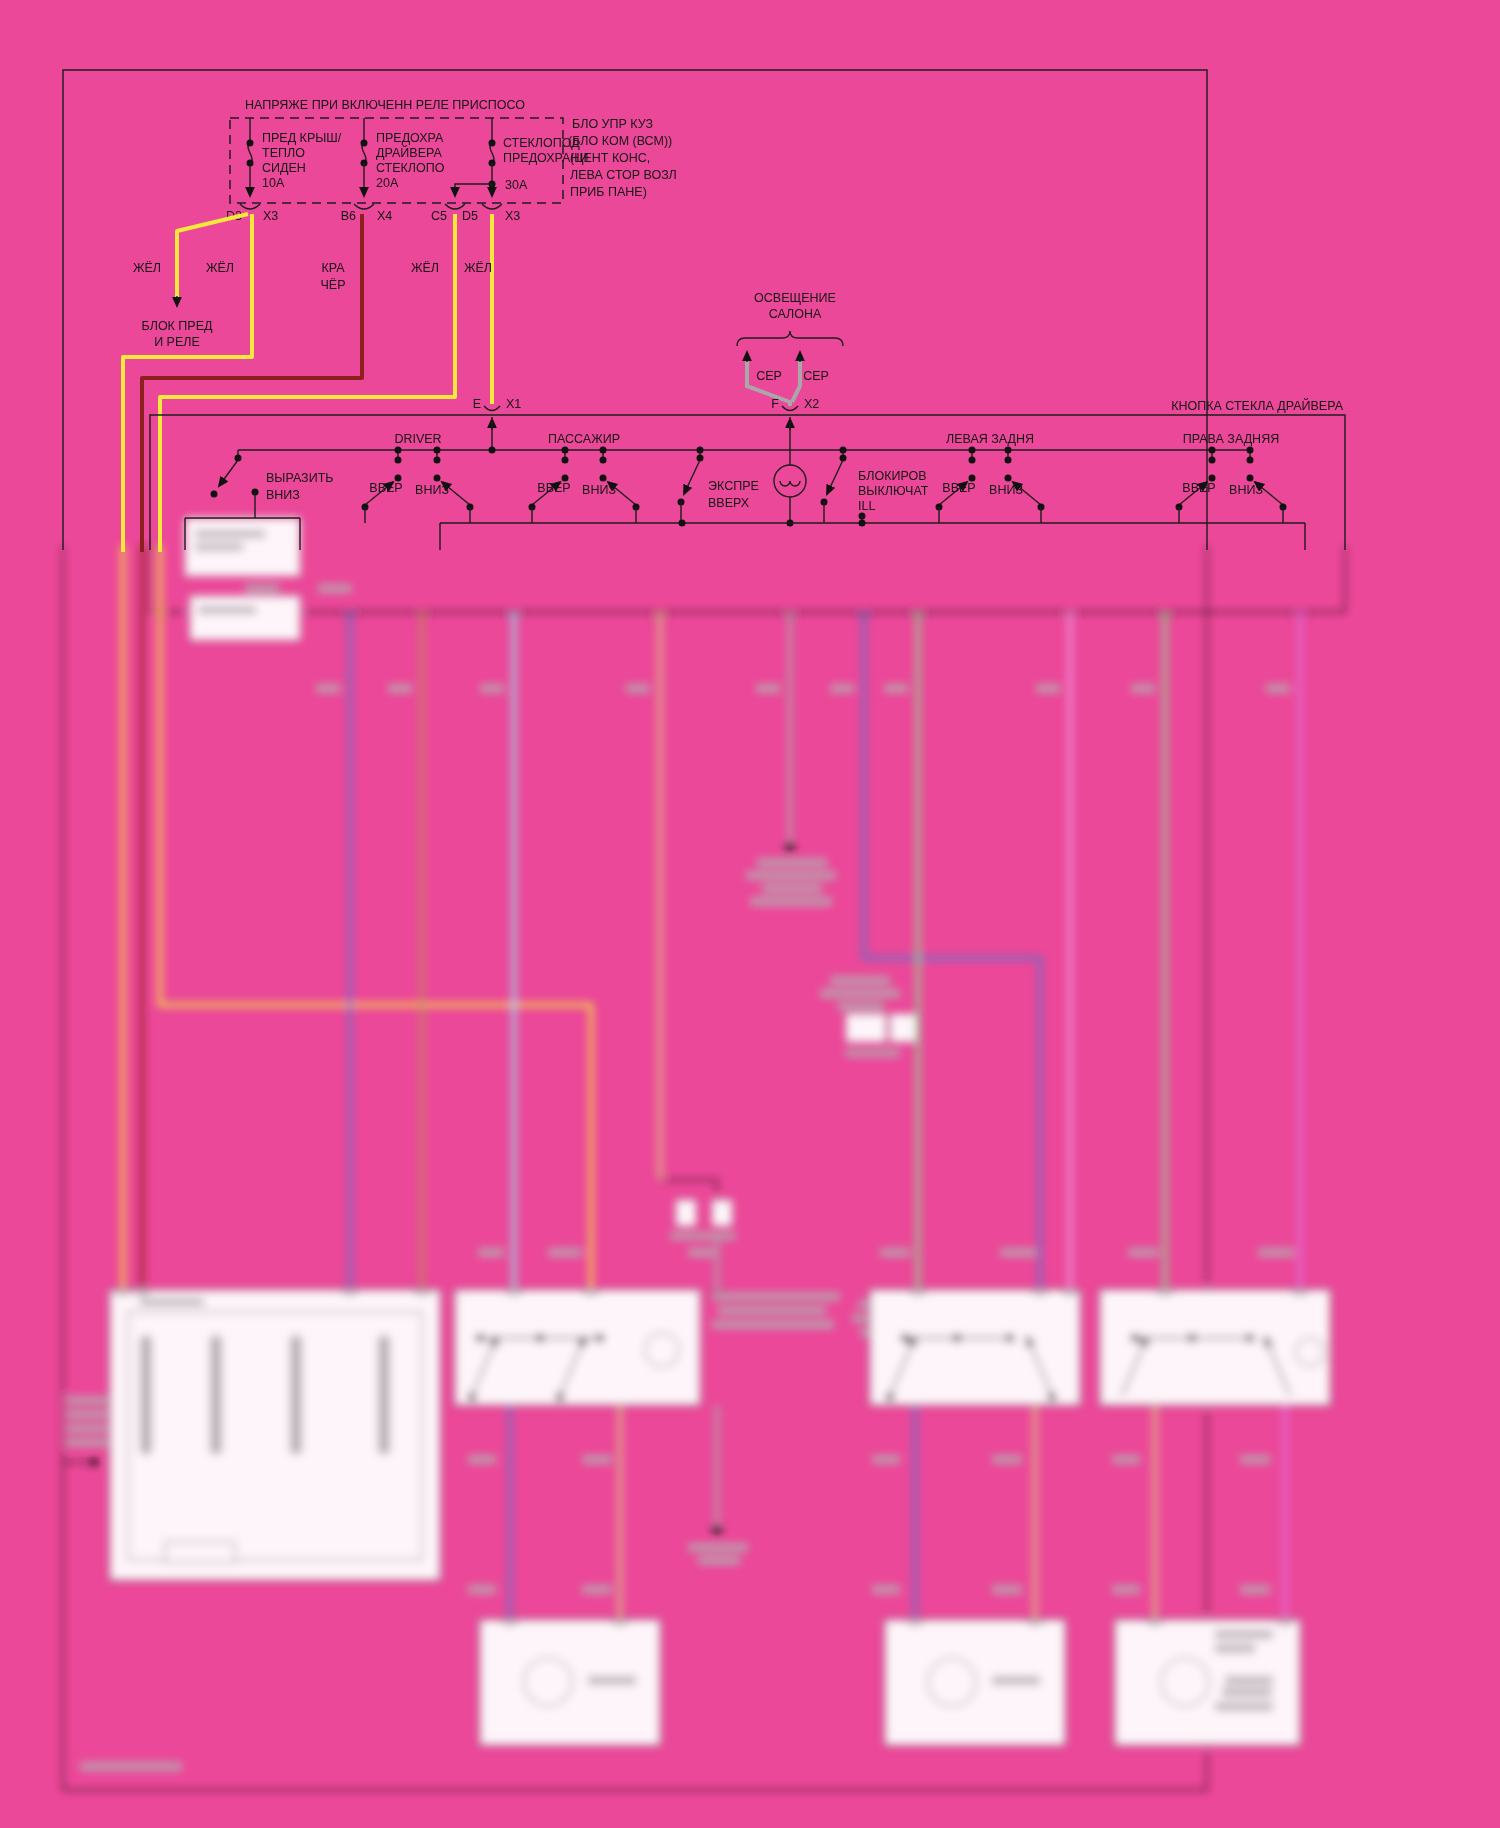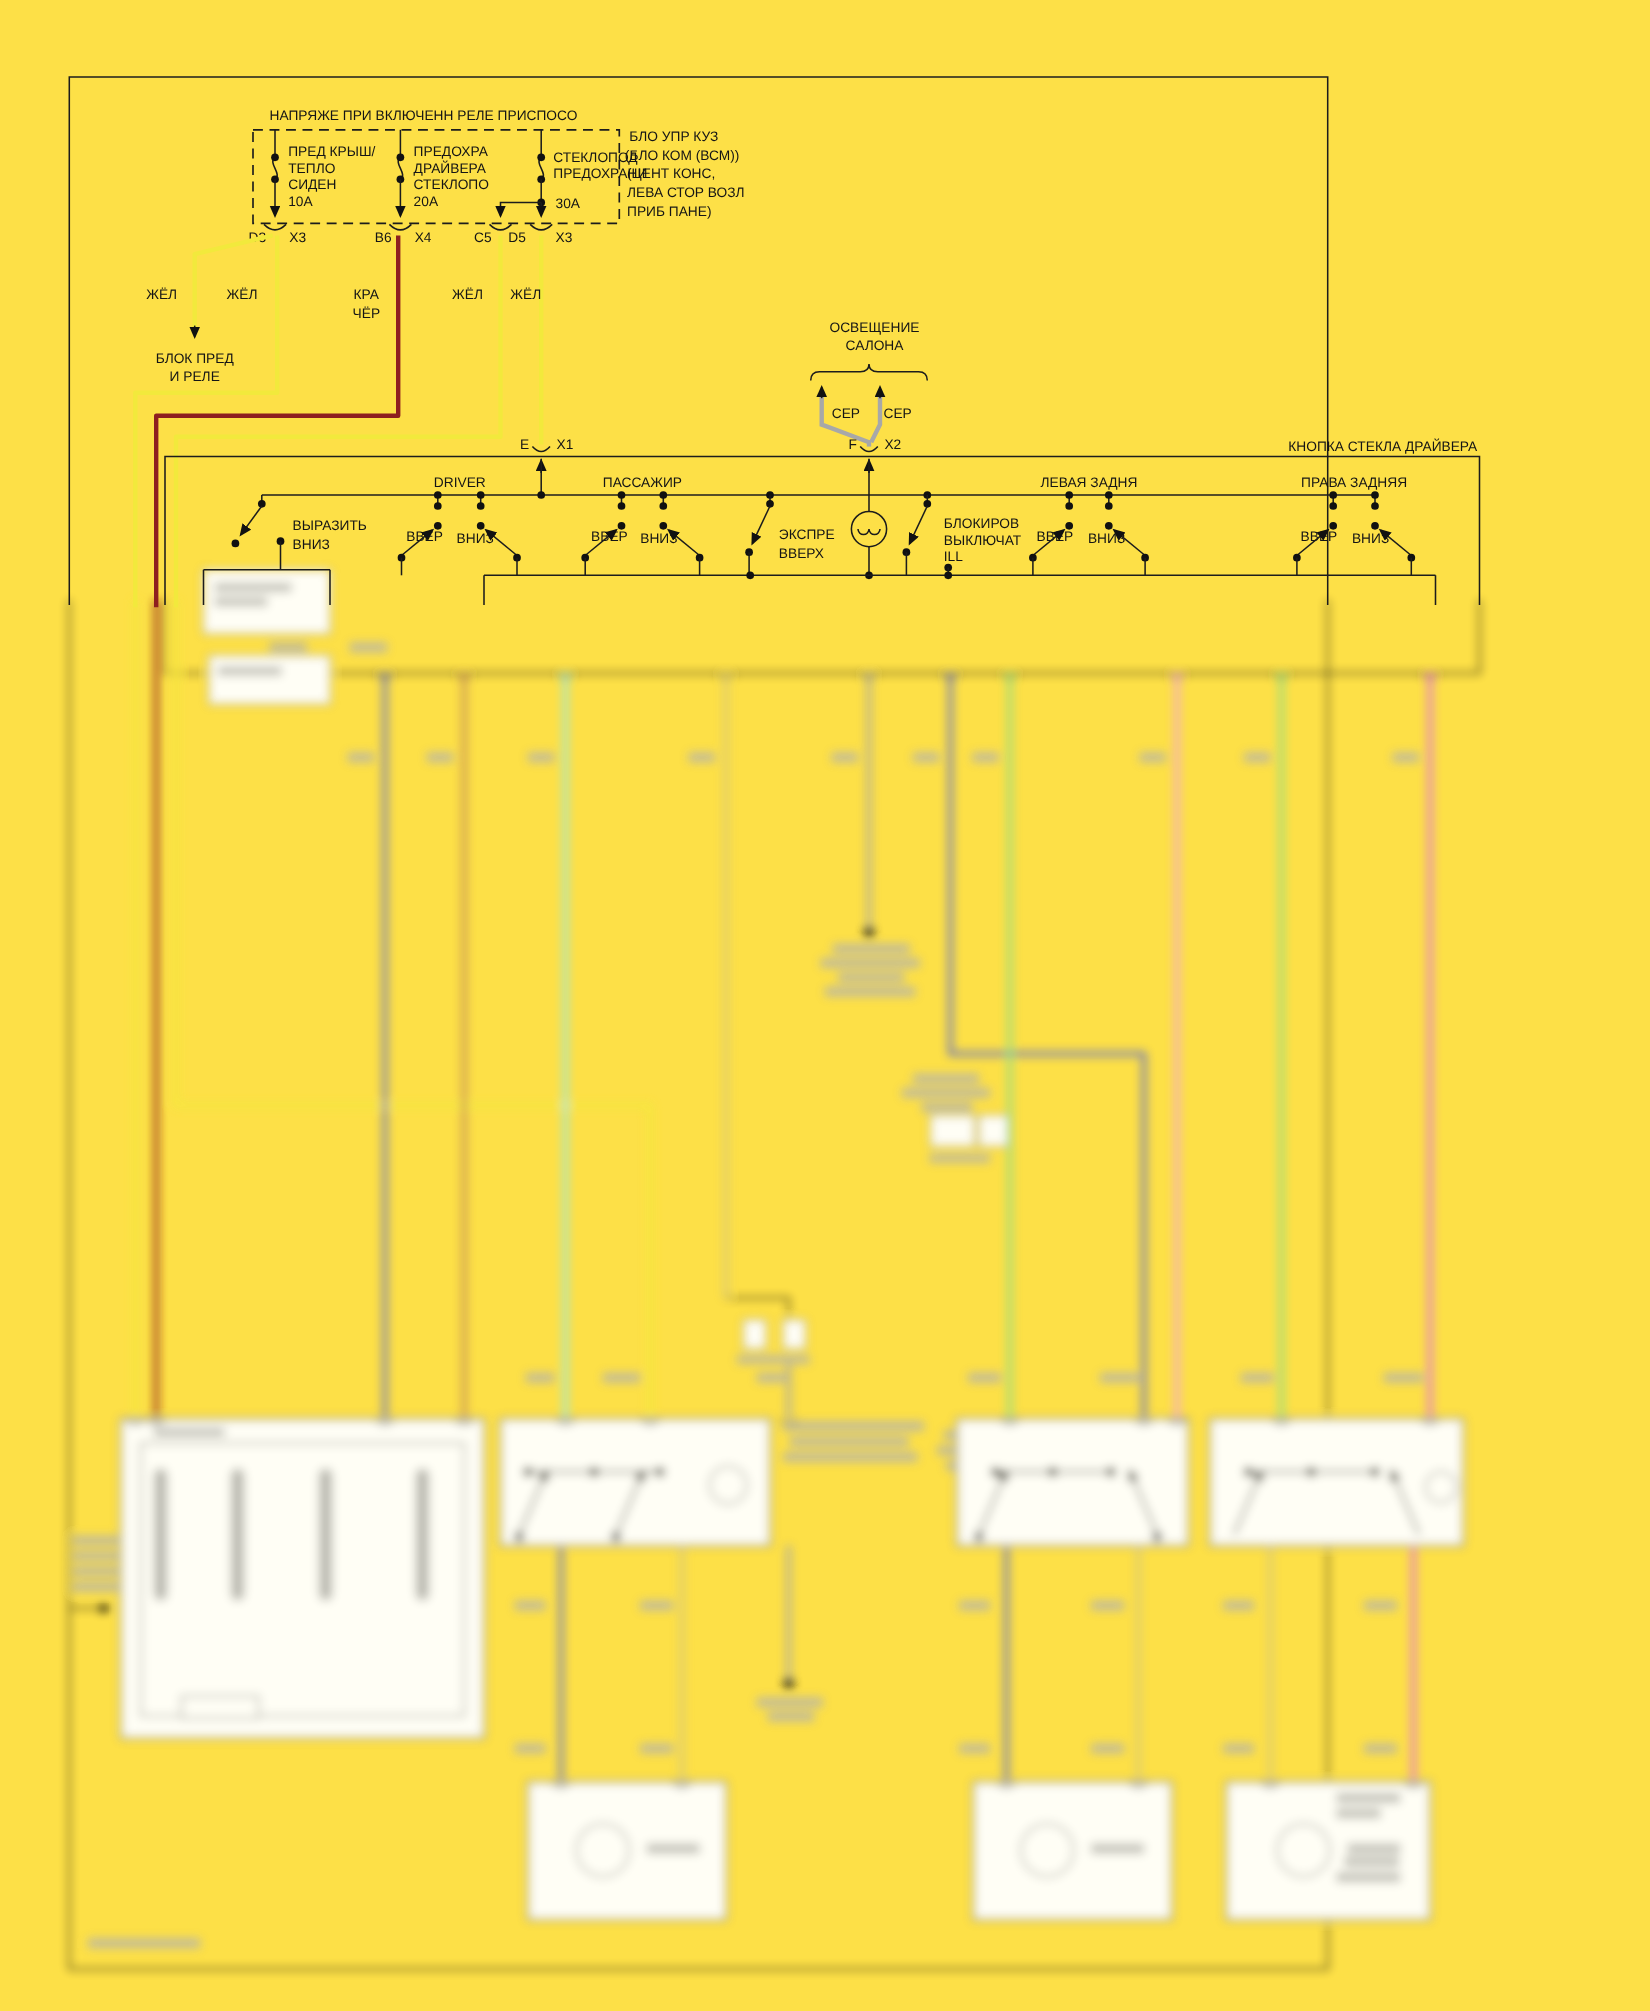--- a/index.html
+++ b/index.html
@@ -1,16 +1,16 @@
 <!DOCTYPE html>
 <html><head>
 <meta charset="utf-8">
 <style>
   html,body{margin:0;padding:0;background:#fff;}
-  #stage{position:relative;width:1500px;height:1828px;background:#fde047;overflow:hidden;}
+  #stage{position:relative;width:1500px;height:1828px;background:#ec4899;overflow:hidden;}
   svg text{font-family:"Liberation Sans","DejaVu Sans",sans-serif;font-size:12.5px;fill:#151515;}
   .k{stroke:#1c1c1c;stroke-width:1.4;fill:none;}
   .kd{stroke:#1c1c1c;stroke-width:1.5;fill:none;stroke-dasharray:9 6;}
   .w{fill:none;stroke-width:4;stroke-linejoin:round;}
   .wg{fill:none;stroke-width:4;stroke:#a8a8a8;}
   .dt{fill:#111;}
   .sm{fill:#b2b2b2;opacity:.8;}
   .bx{fill:#ffffff;stroke:#8f8f8f;stroke-width:2.2;}
   .bx2{fill:#ffffff;stroke:#a5a5a5;stroke-width:1.6;}
   .blob{fill:#b8b8b8;}

